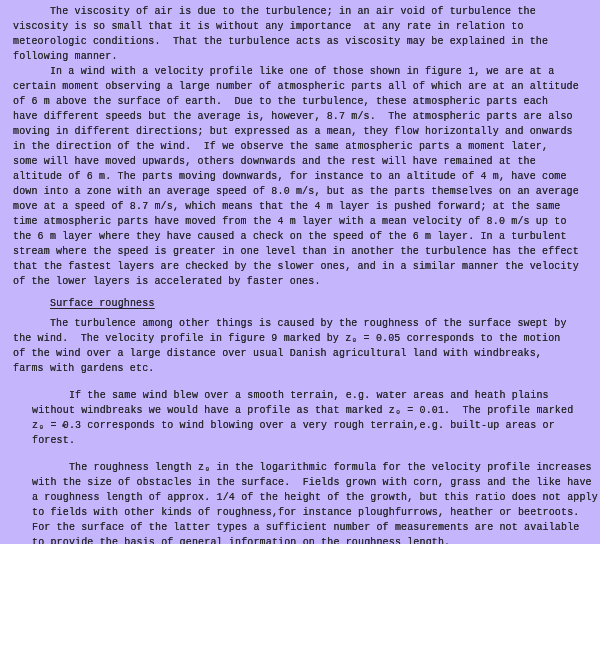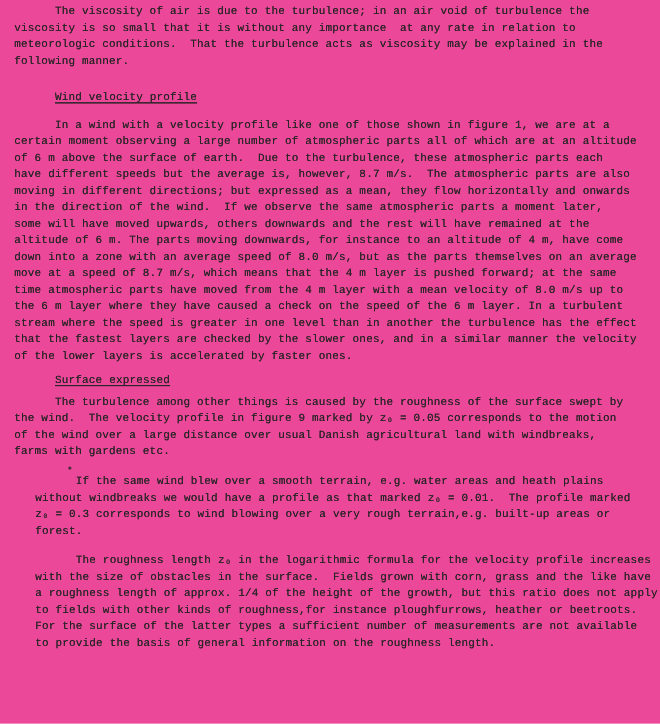--- a/index.html
+++ b/index.html
@@ -4,22 +4,22 @@
 <style>
   html, body {
     margin: 0;
     padding: 0;
     background: #ffffff;
   }
   .page {
     position: relative;
     box-sizing: border-box;
     width: 600px;
-    height: 658px;
-    background: #ec4899;
+    height: 544px;
+    background: #c4b5fd;
     overflow: hidden;
     padding: 4px 10px 0 13px;
     font-family: "Liberation Mono", "DejaVu Sans Mono", monospace;
     font-size: 10px;
     letter-spacing: 0.15px;
     line-height: 15px;
     color: #262626;
     text-shadow: 0 0 0.55px rgba(25,25,25,0.75);
   }
   .para {
@@ -51,39 +51,38 @@
 </head>
 <body>
 
 <div class="page">
 
   <p class="para">      The viscosity of air is due to the turbulence; in an air void of turbulence the
 viscosity is so small that it is without any importance  at any rate in relation to
 meteorologic conditions.  That the turbulence acts as viscosity may be explained in the
 following manner.</p>
 
-  <p class="heading">Wind velocity profile</p>
 
   <p class="para">      In a wind with a velocity profile like one of those shown in figure 1, we are at a
 certain moment observing a large number of atmospheric parts all of which are at an altitude
 of 6 m above the surface of earth.  Due to the turbulence, these atmospheric parts each
 have different speeds but the average is, however, 8.7 m/s.  The atmospheric parts are also
 moving in different directions; but expressed as a mean, they flow horizontally and onwards
 in the direction of the wind.  If we observe the same atmospheric parts a moment later,
 some will have moved upwards, others downwards and the rest will have remained at the
 altitude of 6 m. The parts moving downwards, for instance to an altitude of 4 m, have come
 down into a zone with an average speed of 8.0 m/s, but as the parts themselves on an average
 move at a speed of 8.7 m/s, which means that the 4 m layer is pushed forward; at the same
 time atmospheric parts have moved from the 4 m layer with a mean velocity of 8.0 m/s up to
 the 6 m layer where they have caused a check on the speed of the 6 m layer. In a turbulent
 stream where the speed is greater in one level than in another the turbulence has the effect
 that the fastest layers are checked by the slower ones, and in a similar manner the velocity
 of the lower layers is accelerated by faster ones.</p>
 
-  <p class="heading second">Surface expressed</p>
+  <p class="heading second">Surface roughness</p>
 
   <p class="para">      The turbulence among other things is caused by the roughness of the surface swept by
 the wind.  The velocity profile in figure 9 marked by z₀ = 0.05 corresponds to the motion
 of the wind over a large distance over usual Danish agricultural land with windbreaks,
 farms with gardens etc.</p>
 
   <p class="para gap-12">      If the same wind blew over a smooth terrain, e.g. water areas and heath plains
 without windbreaks we would have a profile as that marked z₀ = 0.01.  The profile marked
 z₀ = 0.3 corresponds to wind blowing over a very rough terrain,e.g. built-up areas or
 forest.</p>

